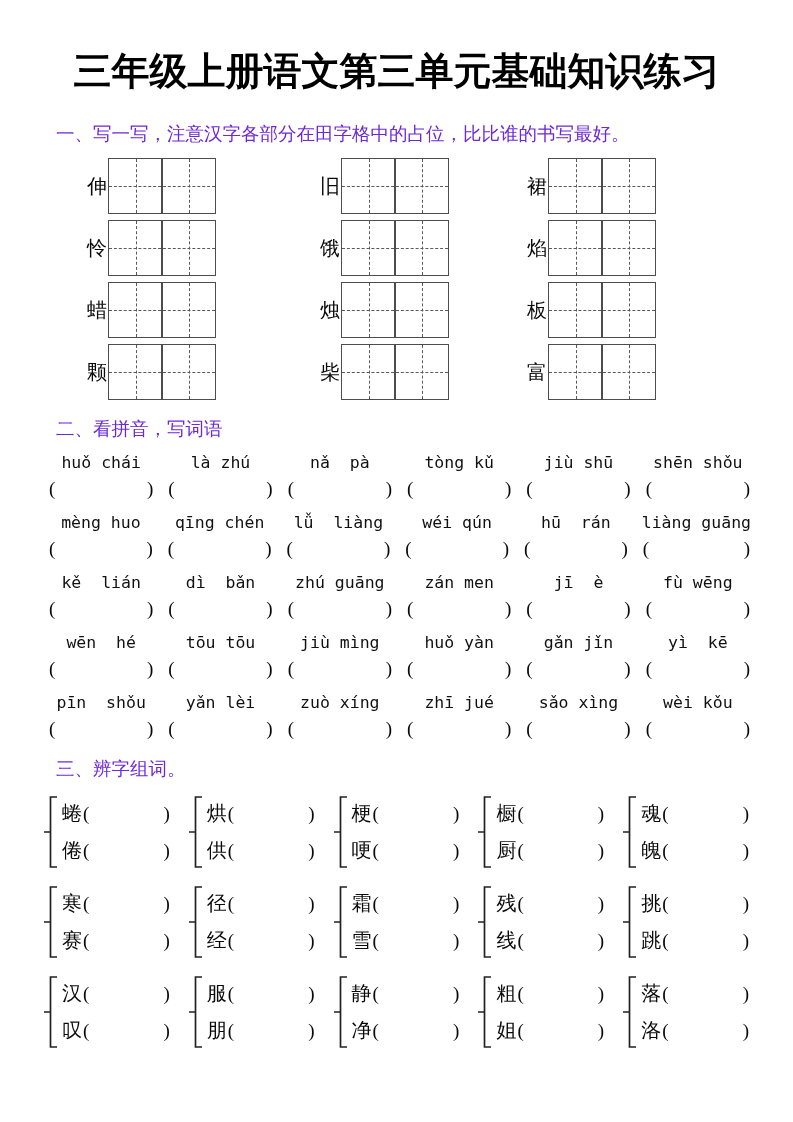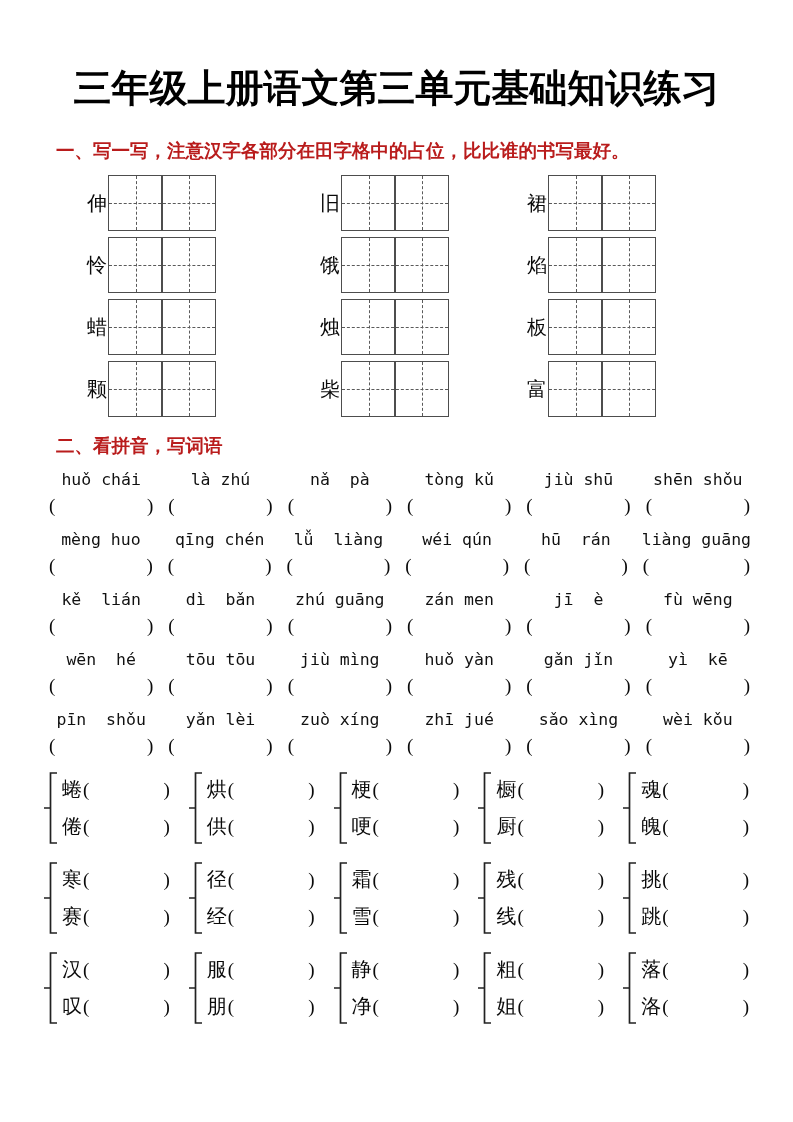--- a/index.html
+++ b/index.html
@@ -2,42 +2,42 @@
 <html><head>
 <meta charset="utf-8">
 <style>
   * { margin:0; padding:0; box-sizing:border-box; }
   html,body { background:#ffffff; }
   body {
     width:793px; height:1122px; overflow:hidden;
     font-family:"Liberation Serif", serif;
     color:#0a0a0a;
   }
-  .page { padding:46px 38px 0 38px;margin-top:17px; }
+  .page { padding:46px 38px 0 38px; }
 
   
   .title {
     text-align:center; font-family:"Liberation Sans", sans-serif;
     font-weight:900; font-size:38px; letter-spacing:0px; color:#000;
     white-space:nowrap;
   }
 
   
   .info-line {
     margin:20px 0 0 245px; font-weight:bold; font-size:18px;
     display:flex; align-items:flex-end;
   }
   .info-field { display:flex; align-items:flex-end; }
   .blank { display:inline-block; border-bottom:1.7px solid #000; height:20px; }
   .blank.b1 { width:72px; margin-right:16px; }
   .blank.b2 { width:56px; }
   .blank.b3 { width:52px; }
 
   
-  .sec-heading { font-weight:bold; font-size:18.5px; color:#b91c1c; }
+  .sec-heading { font-weight:normal; font-size:18.5px; color:#6d28d9; }
   .sec1-heading { margin-top:24px; margin-left:18px; }
   .sec2-heading { margin-top:10px; margin-left:18px; }
   .sec3-heading { margin-top:16px; margin-left:18px; }
 
   
   .tz-wrap { display:flex; margin-top:12px; padding-left:45px; }
   .tz-col { display:flex; flex-direction:column; }
   .tz-col + .tz-col.c2 { margin-left:100px; }
   .tz-col + .tz-col.c3 { margin-left:74px; }
   .tz-item { display:flex; align-items:center; margin-bottom:6px; }
@@ -427,20 +427,21 @@
         <div class="py-word">wèi kǒu</div>
         <div class="py-parens">
             <span>(</span>
             <span>)</span>
           </div>
       </div>
     </div>
 
   </div>
 
+  <div class="sec-heading sec3-heading">三、辨字组词。</div>
 
   <div class="bz-block">
 
     <div class="bz-row">
       <div class="bz-group">
         <svg class="brace" width="14" height="74" viewBox="0 0 14 74">
             <path d="M13 2 H6.5 V72 H13 M0 37 H6.5" fill="none" stroke="#222" stroke-width="1.7"></path>
           </svg>
         <div class="bz-lines">
           <div class="bz-line">

